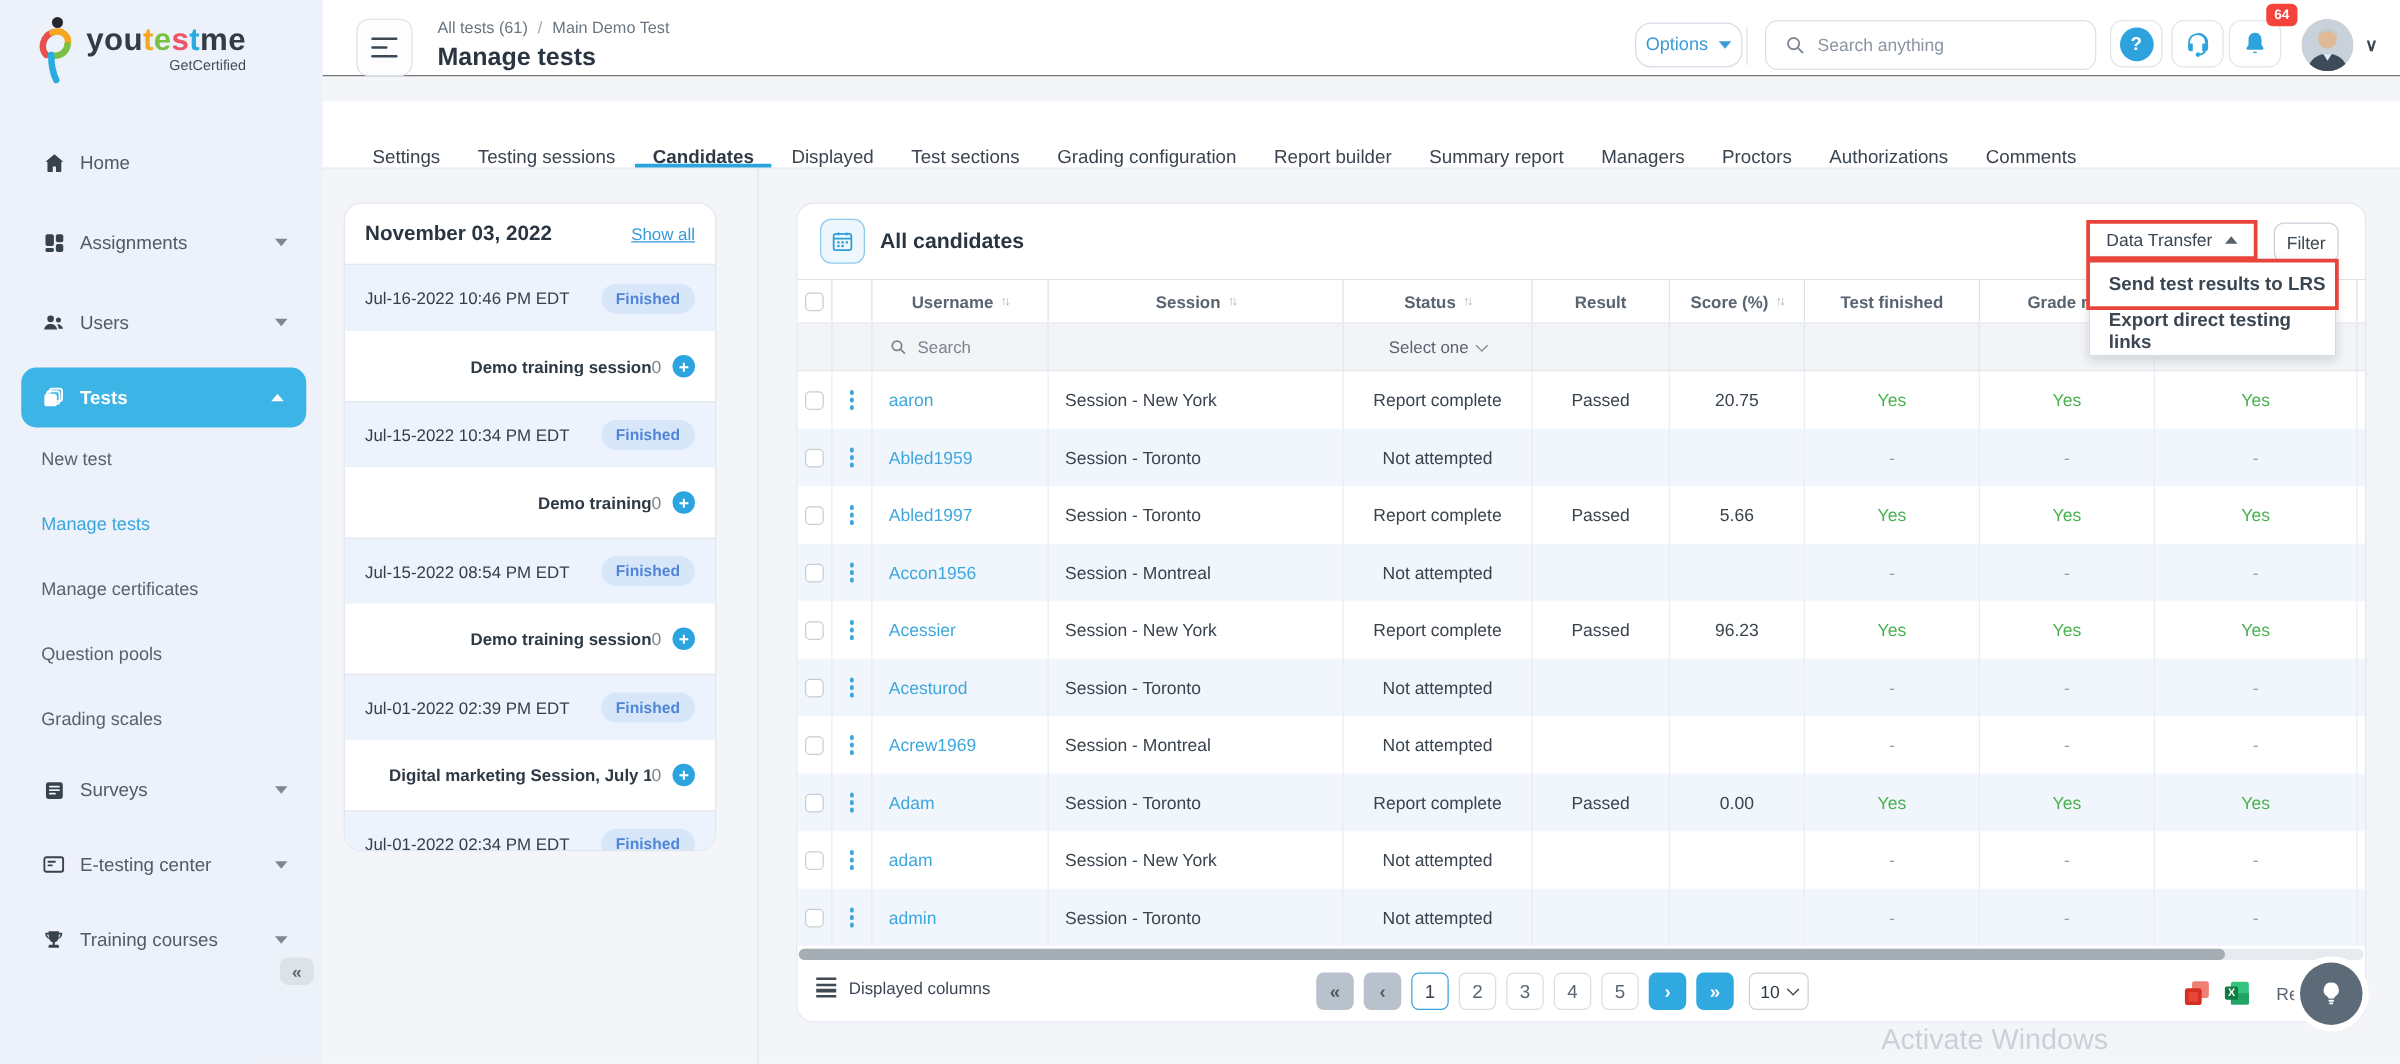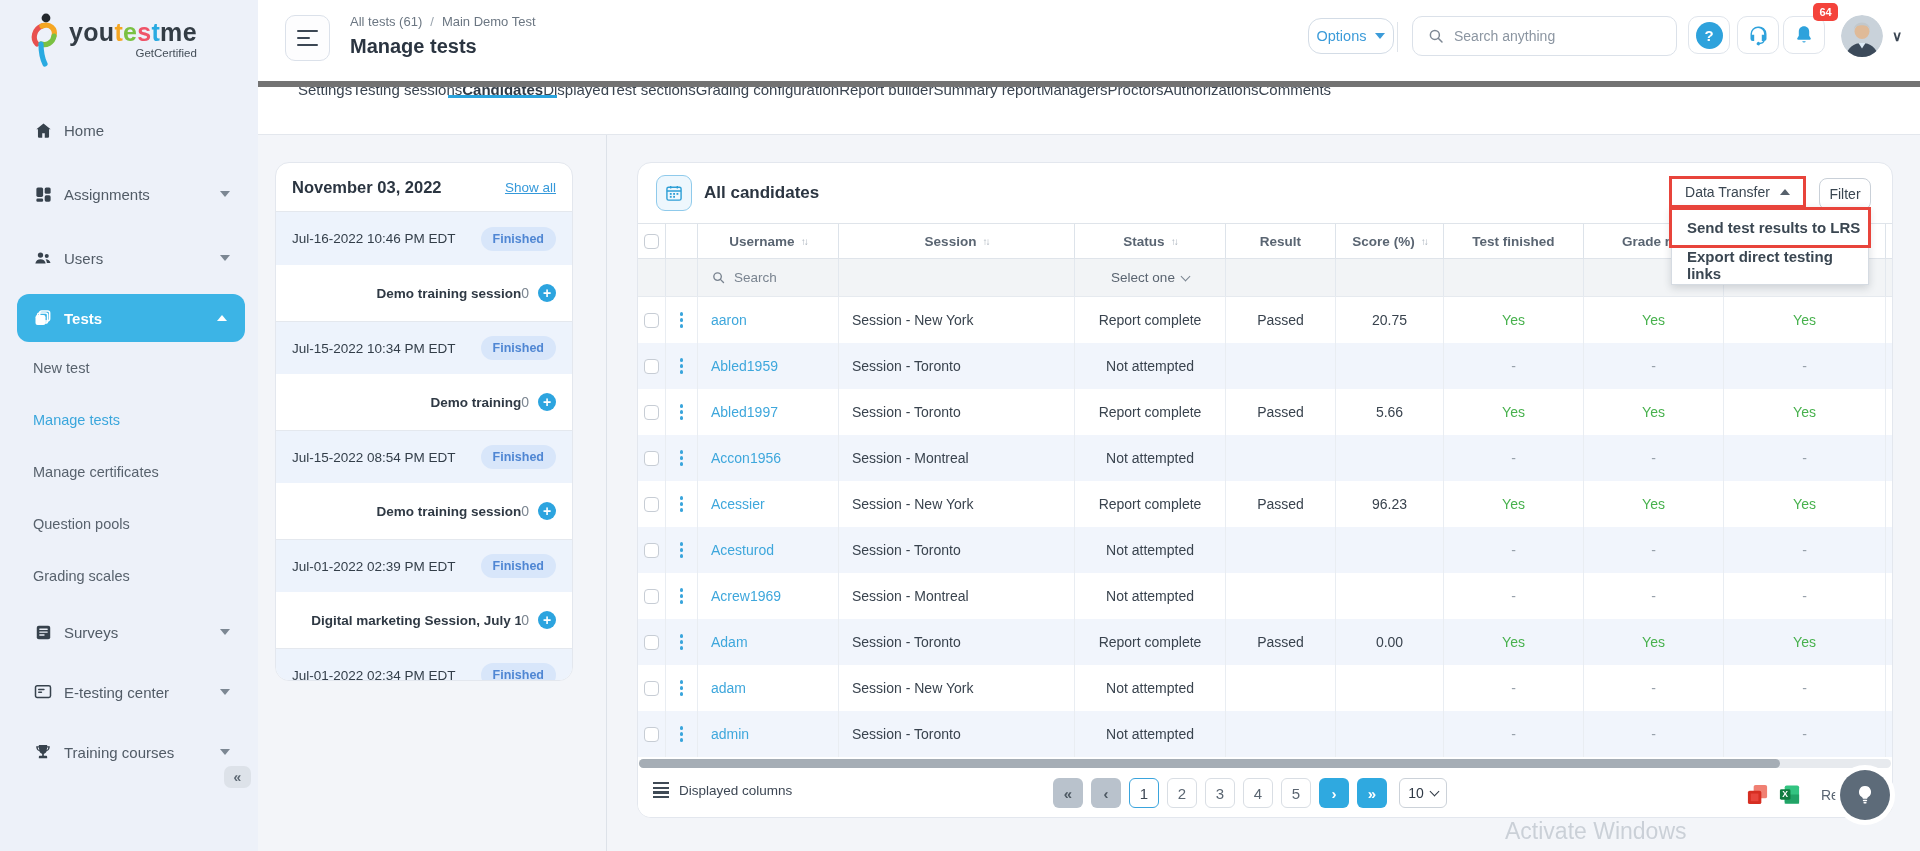--- a/index.html
+++ b/index.html
@@ -17,42 +17,42 @@
 .sb-chev{position:absolute;right:28px;width:0;height:0;border-left:5px solid transparent;border-right:5px solid transparent;border-top:6px solid #7c8793}
 .sb-chev.up{border-top:none;border-bottom:6px solid #fff;right:18px}
 .sb-active{background:#3cb4e6;border-radius:12px;margin:4px 13px 0 17px;height:48px;padding-left:16px;width:228px}
 .sb-active .sb-label{color:#fff;font-weight:700}
 .sb-sub{height:52px;padding-left:33px}
 .sb-sub .sb-label{font-size:14.5px;color:#58626d}
 .sb-selected .sb-label{color:#3aa6dc}
 .sb-bottom{height:60px}
 #collapse-btn{position:absolute;left:224px;top:766px;width:27px;height:22px;border-radius:7px;background:#dde2e9;color:#5d6873;font-size:14px;display:flex;align-items:center;justify-content:center;font-weight:700;cursor:pointer}
 
-#header{position:absolute;left:258px;top:0;width:1662px;height:87px;background:#fff;border-bottom:6px solid #737373;z-index:4}
+#header{position:absolute;left:258px;top:0;width:1662px;height:61px;background:#fff;border-bottom:1px solid #737373;z-index:4}
 #hamburger{position:absolute;left:27px;top:15px;width:45px;height:46px;border:1px solid #dbe1ea;border-radius:10px;background:#fdfdfe;display:flex;flex-direction:column;justify-content:center;gap:4.5px;padding-left:11px;cursor:pointer}
 #hamburger i{display:block;width:21px;height:2.5px;background:#3c4754;border-radius:2px}
 #hamburger i.mid{width:13px}
 #breadcrumb{position:absolute;left:92px;top:14px;font-size:13px;color:#6b7682}
 #breadcrumb .sep{margin:0 8px;color:#9aa4ae}
 #page-title{position:absolute;left:92px;top:35px;font-size:20px;font-weight:700;color:#2b3541}
 #options-btn{position:absolute;left:1050px;top:18px;width:86px;height:36px;border:1px solid #d3dce6;border-radius:13px;background:#fff;display:flex;align-items:center;justify-content:center;gap:9px;font-size:14.5px;color:#3b9bd9;cursor:pointer}
 #options-btn .tri{width:0;height:0;border-left:5px solid transparent;border-right:5px solid transparent;border-top:6px solid #3b9bd9}
 #hdr-divider{position:absolute;left:1139px;top:22px;width:1px;height:30px;background:#dfe4ea}
 #search-box{position:absolute;left:1154px;top:16px;width:265px;height:40px;border:1px solid #dbe1e9;border-radius:10px;background:#fff;display:flex;align-items:center;padding-left:14px;gap:9px}
 #search-box .ph{font-size:14px;color:#8b95a1}
 .icon-btn{position:absolute;top:16px;width:42px;height:38px;border:1px solid #e0e5ec;border-radius:10px;background:#fff;display:flex;align-items:center;justify-content:center;cursor:pointer}
 #help-btn{left:1430px}
 #support-btn{left:1479px}
 #bell-btn{left:1525px}
 .qcircle{width:27px;height:27px;border-radius:50%;background:#2ea2dc;color:#fff;font-size:15px;font-weight:700;display:flex;align-items:center;justify-content:center}
 #bell-badge{position:absolute;left:1555px;top:3px;min-width:25px;height:18px;border-radius:5px;background:#f4433b;color:#fff;font-size:11px;font-weight:700;display:flex;align-items:center;justify-content:center;padding:0 4px;z-index:6}
 #avatar{position:absolute;left:1583px;top:15px;width:42px;height:42px;border-radius:50%;overflow:hidden;cursor:pointer}
 #avatar-chev{position:absolute;left:1634px;top:28px;font-size:14px;color:#3c4754;font-weight:700;cursor:pointer}
 
-#tabs{position:absolute;left:258px;top:81px;width:1662px;height:54px;background:#fff;border-bottom:1px solid #e3e7ed;display:flex;align-items:flex-start;padding-left:40px;z-index:3}
+#tabs{position:absolute;left:258px;top:81px;width:1662px;height:54px;background:#fff;border-bottom:1px solid #e3e7ed;display:flex;align-items:flex-end;padding-left:40px;gap:30px;z-index:3}
 .tab{display:flex;align-items:center;font-size:15px;color:#3a4450;position:relative;cursor:pointer;white-space:nowrap}
 .tab-active{font-weight:700;color:#2f3945}
 .tab-active::after{content:'';position:absolute;left:-14px;right:-14px;bottom:0;height:3px;background:#2ba4de}
 
 #main{position:absolute;left:258px;top:135px;width:1662px;height:716px}
 #vdivider{position:absolute;left:348px;top:0;width:1px;height:716px;background:#dde2e9}
 
 #sess-panel{position:absolute;left:17px;top:27px;width:298px;height:519px;background:#fff;border:1px solid #e3e7ee;border-radius:14px;overflow:hidden}
 #sess-head{height:49px;display:flex;align-items:center;justify-content:space-between;padding:0 16px;border-bottom:1px solid #e4e8ee}
 #sess-title{font-size:16.5px;font-weight:700;color:#2b3541}

